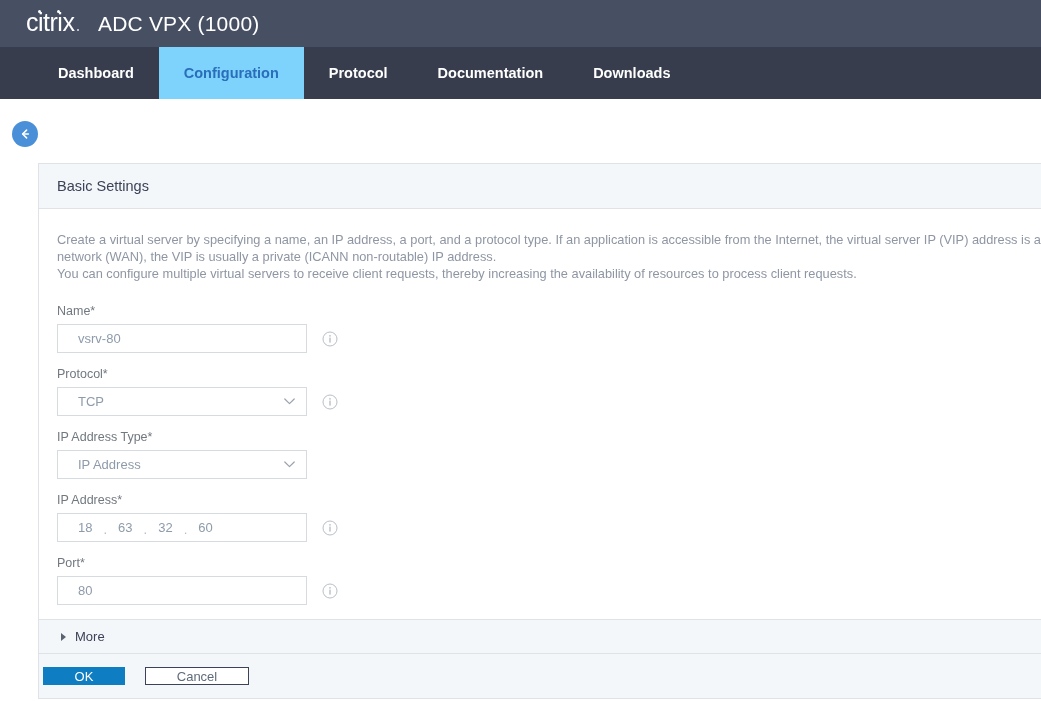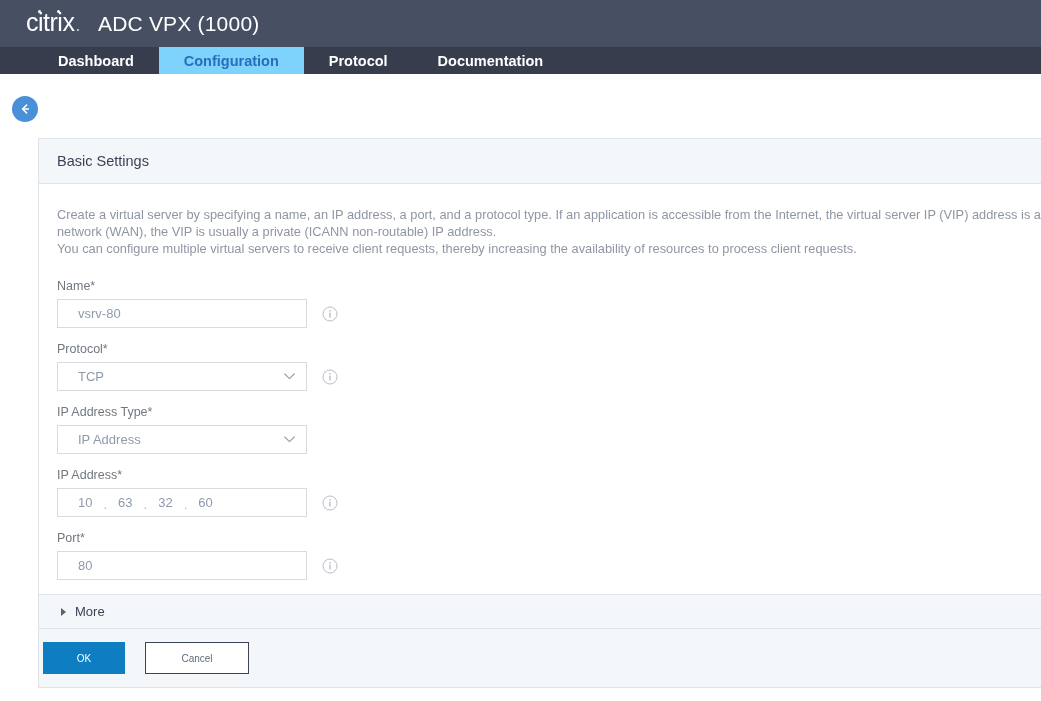--- a/index.html
+++ b/index.html
@@ -43,21 +43,21 @@
   }
   .app-title {
     color: #ffffff;
     font-size: 21px;
     margin-left: 18px;
     letter-spacing: 0.2px;
   }
 
   
   .tabbar {
-    height: 27px;
+    height: 52px;
     background: #373d4d;
     display: flex;
     align-items: stretch;
     padding-left: 33px;
   }
   .tab {
     display: flex;
     align-items: center;
     padding: 0 25px;
     color: #ffffff;
@@ -185,23 +185,23 @@
 
   
   .footer {
     background: #f4f7fa;
     border-top: 1px solid #dfe3e8;
     padding: 13px 0 13px 4px;
     display: flex;
     align-items: center;
   }
   .btn {
-    height: 32px;
+    height: 18px;
     min-width: 82px;
-    font-size: 10px;
+    font-size: 13px;
     display: flex;
     align-items: center;
     justify-content: center;
     cursor: pointer;
   }
   .btn-primary {
     background: #0f7dc2;
     color: #ffffff;
     border: 1px solid #0f7dc2;
   }
@@ -219,20 +219,21 @@
 <div class="topbar">
   <div class="logo"><span>c<span class="dotted">i</span>tr<span class="dotted">i</span>x</span><span class="logo-period">.</span></div>
   <div class="app-title">ADC VPX (1000)</div>
 </div>
 
 <div class="tabbar">
   <div class="tab">Dashboard</div>
   <div class="tab active">Configuration</div>
   <div class="tab">Protocol</div>
   <div class="tab">Documentation</div>
+  <div class="tab">Downloads</div>
 </div>
 
 <div class="page-head">
   <div class="back-icon">
     <svg width="14" height="14" viewBox="0 0 14 14" aria-hidden="true">
       <path d="M8.6 3.1 L4.6 7 L8.6 10.9" fill="none" stroke="#ffffff" stroke-width="1.5" stroke-linecap="round" stroke-linejoin="round"></path>
       <line x1="4.8" y1="7" x2="10.4" y2="7" stroke="#ffffff" stroke-width="1.5" stroke-linecap="round"></line>
     </svg>
   </div>
 </div>
@@ -292,21 +293,21 @@
           </svg>
         </div>
       </div>
     </div>
 
     <div class="field">
       <div class="field-label">IP Address*</div>
       <div class="field-row">
         <div class="control">
           <span class="ip-group">
-            <span class="ip-oct">10</span>
+            <span class="ip-oct">18</span>
             <span class="ip-dot">.</span>
             <span class="ip-oct">63</span>
             <span class="ip-dot">.</span>
             <span class="ip-oct">32</span>
             <span class="ip-dot">.</span>
             <span class="ip-oct">60</span>
           </span>
         </div>
         <span class="info-icon">
           <svg width="16" height="16" viewBox="0 0 16 16" aria-hidden="true">

